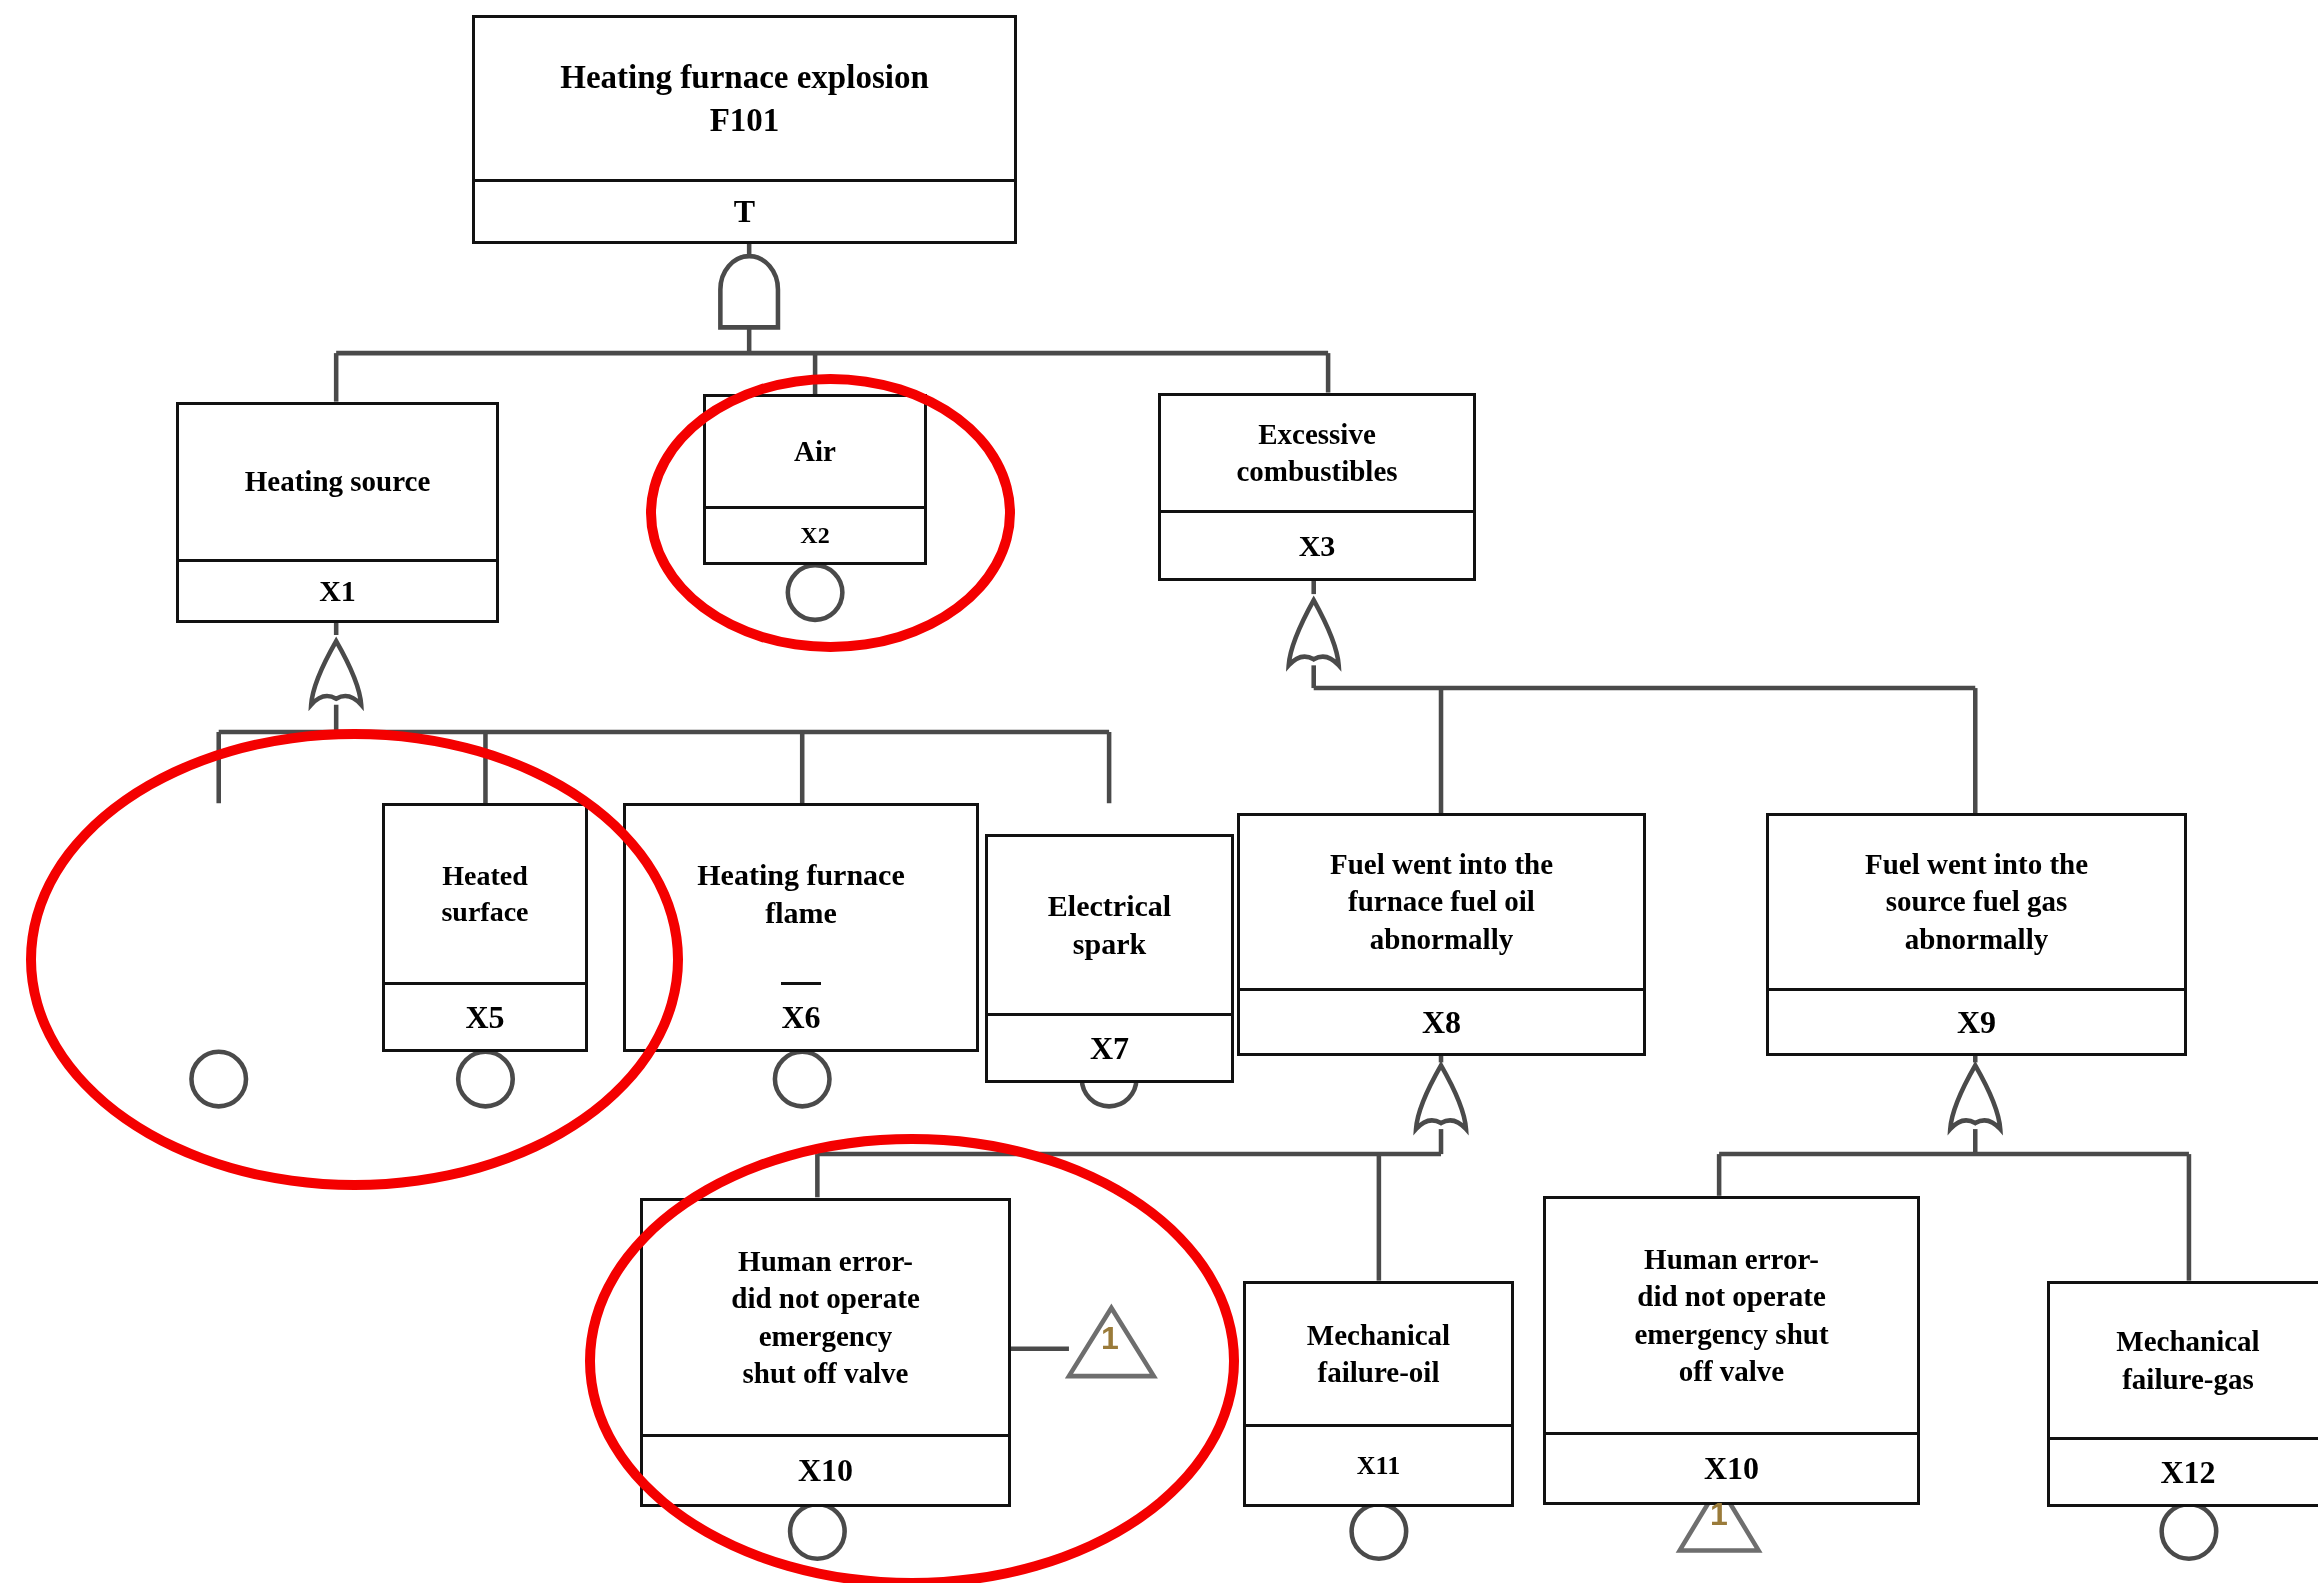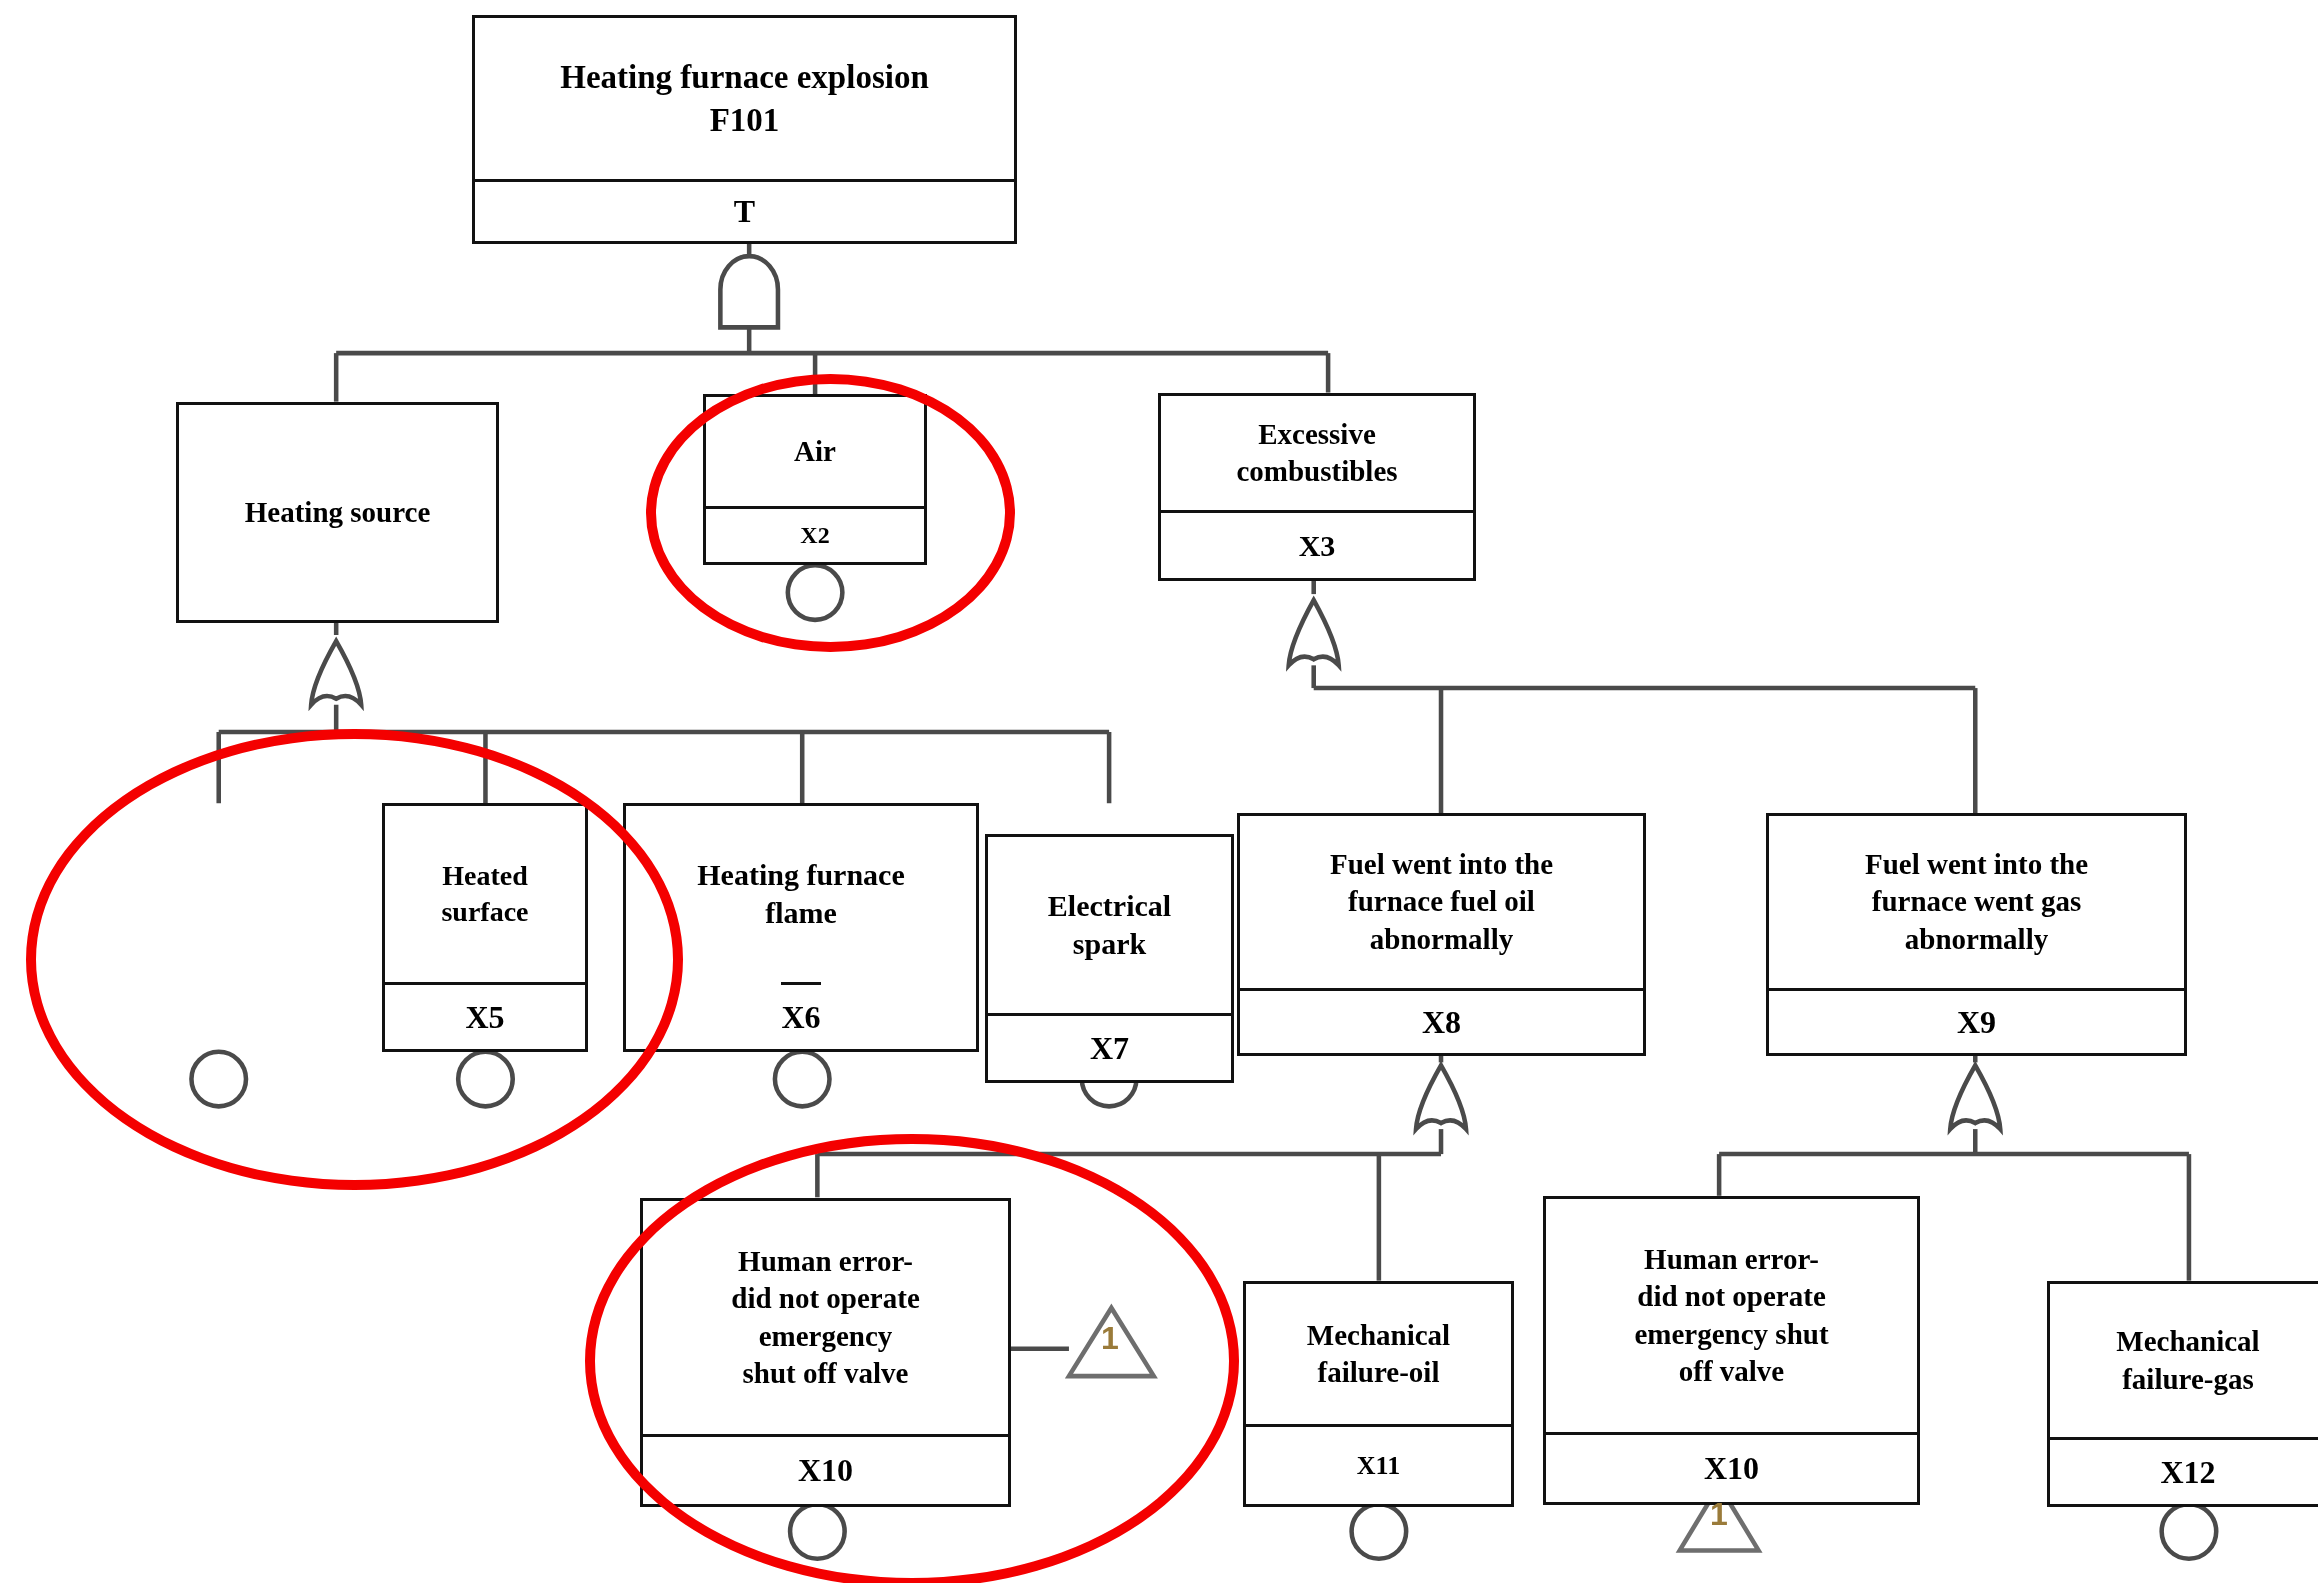--- a/index.html
+++ b/index.html
@@ -131,20 +131,21 @@
         <span>F101</span>
       </span>
     </div>
     <div class="code" style="height:62px; font-size:32px;">T</div>
   </div>
 
   <div class="node" style="left:176px; top:402px; width:323px; height:221px; font-size:29px;">
     <div class="desc">
       <span>Heating source</span>
     </div>
+    <div class="code" style="height:61px; font-size:30px;">X1</div>
   </div>
 
   <div class="node" style="left:703px; top:394px; width:224px; height:171px; font-size:29px;">
     <div class="desc">
       <span>Air</span>
     </div>
     <div class="code" style="height:56px; font-size:24px;">X2</div>
   </div>
 
   <div class="node" style="left:1158px; top:393px; width:318px; height:188px; font-size:29px;">
@@ -196,21 +197,21 @@
         <span>abnormally</span>
       </span>
     </div>
     <div class="code" style="height:65px; font-size:32px;">X8</div>
   </div>
 
   <div class="node" style="left:1766px; top:813px; width:421px; height:243px; font-size:29px;">
     <div class="desc">
       <span>
         <span>Fuel went into the</span><br>
-        <span>furnace went gas</span><br>
+        <span>source fuel gas</span><br>
         <span>abnormally</span>
       </span>
     </div>
     <div class="code" style="height:65px; font-size:32px;">X9</div>
   </div>
 
   <div class="node" style="left:640px; top:1198px; width:371px; height:309px; font-size:29px;">
     <div class="desc">
       <span>
         <span>Human error-</span><br>

